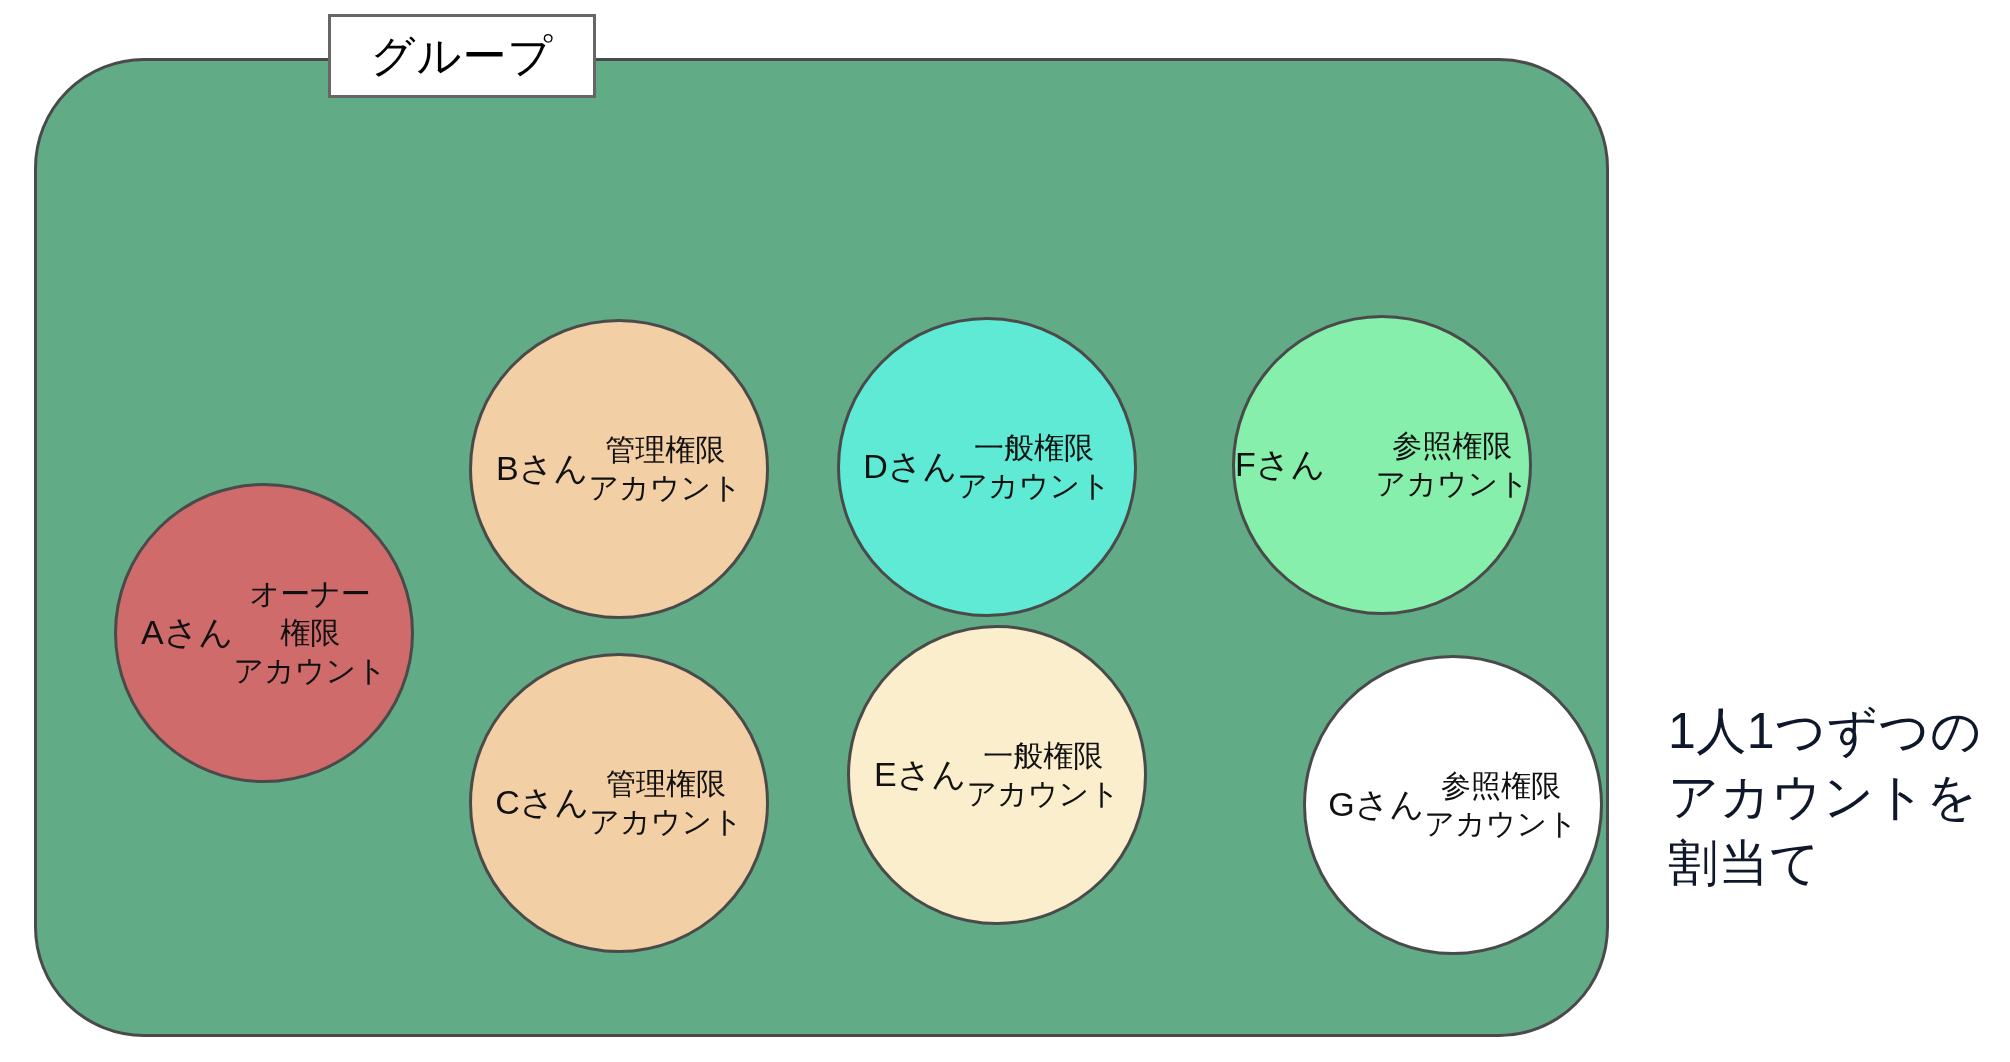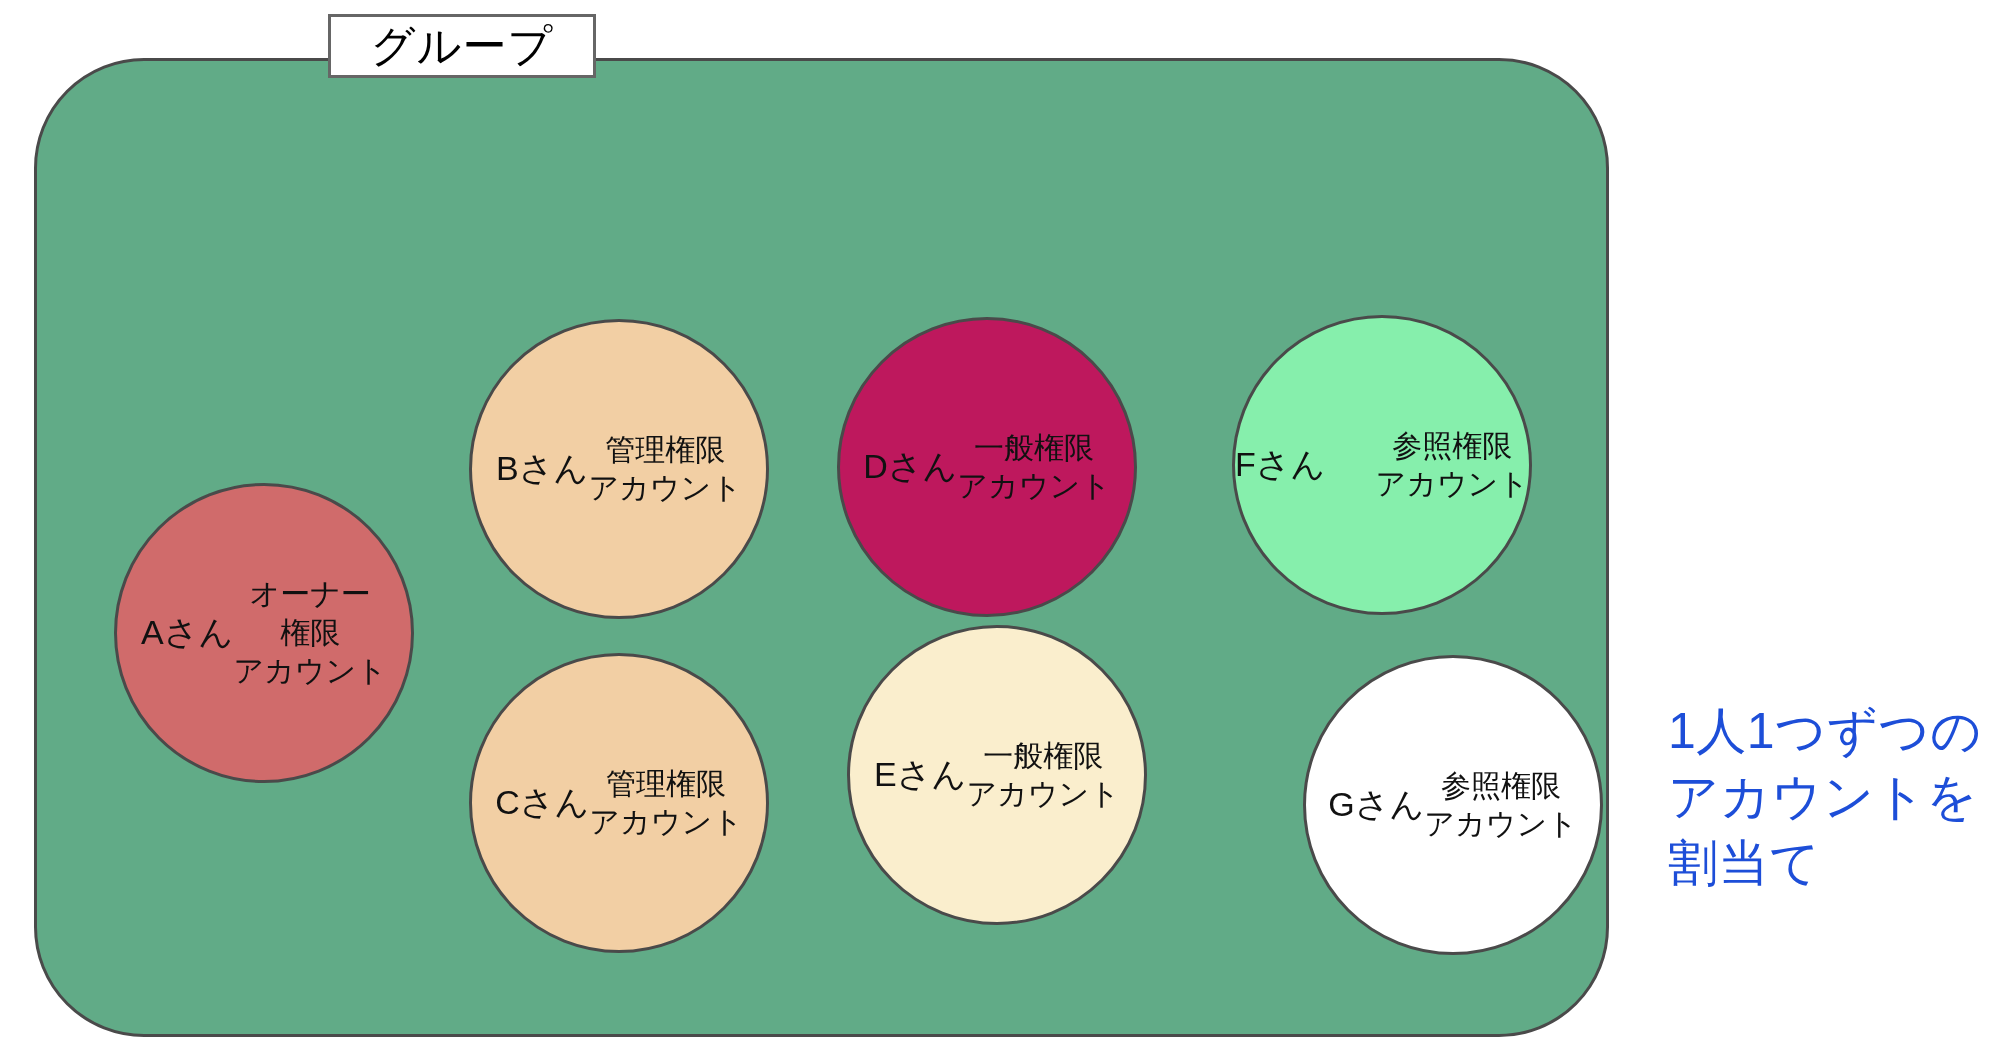--- a/index.html
+++ b/index.html
@@ -34,21 +34,21 @@
     border: 3px solid #4a4a4a;
     border-radius: 110px;
   }
 
   
   .group-label {
     position: absolute;
     left: 328px;
     top: 14px;
     width: 268px;
-    height: 64px;
+    height: 84px;
     box-sizing: border-box;
     background: #ffffff;
     border: 3px solid #666666;
     display: flex;
     align-items: center;
     justify-content: center;
     font-size: 44px;
     line-height: 1;
     color: #000000;
     letter-spacing: 1px;
@@ -79,34 +79,34 @@
   }
   .person .gap {
     height: 34px;
   }
 
   
   .p-a { left: 77px;  top: 422px; width: 300px; height: 300px; background: #d06b6b; text-align: center; }
   .p-a .gap { height: 22px; }
   .p-b { left: 432px; top: 258px; width: 300px; height: 300px; background: #f2cfa4; }
   .p-c { left: 432px; top: 592px; width: 300px; height: 300px; background: #f2cfa4; }
-  .p-d { left: 800px; top: 256px; width: 300px; height: 300px; background: #be185d; }
+  .p-d { left: 800px; top: 256px; width: 300px; height: 300px; background: #5eead4; }
   .p-e { left: 810px; top: 564px; width: 300px; height: 300px; background: #faeecd; }
   .p-f { left: 1195px; top: 254px; width: 300px; height: 300px; background: #86efac; justify-content: space-between; }
   .p-g { left: 1266px; top: 594px; width: 300px; height: 300px; background: #ffffff; }
 
   
   .caption {
     position: absolute;
     left: 1668px;
     top: 698px;
     width: 330px;
     font-size: 50px;
     line-height: 1.32;
-    color: #1d4ed8;
+    color: #0f172a;
     white-space: pre-line;
     letter-spacing: 0.5px;
   }
 </style>
 </head>
 <body>
 
 <div id="canvas">
 
   <div class="group-box">

